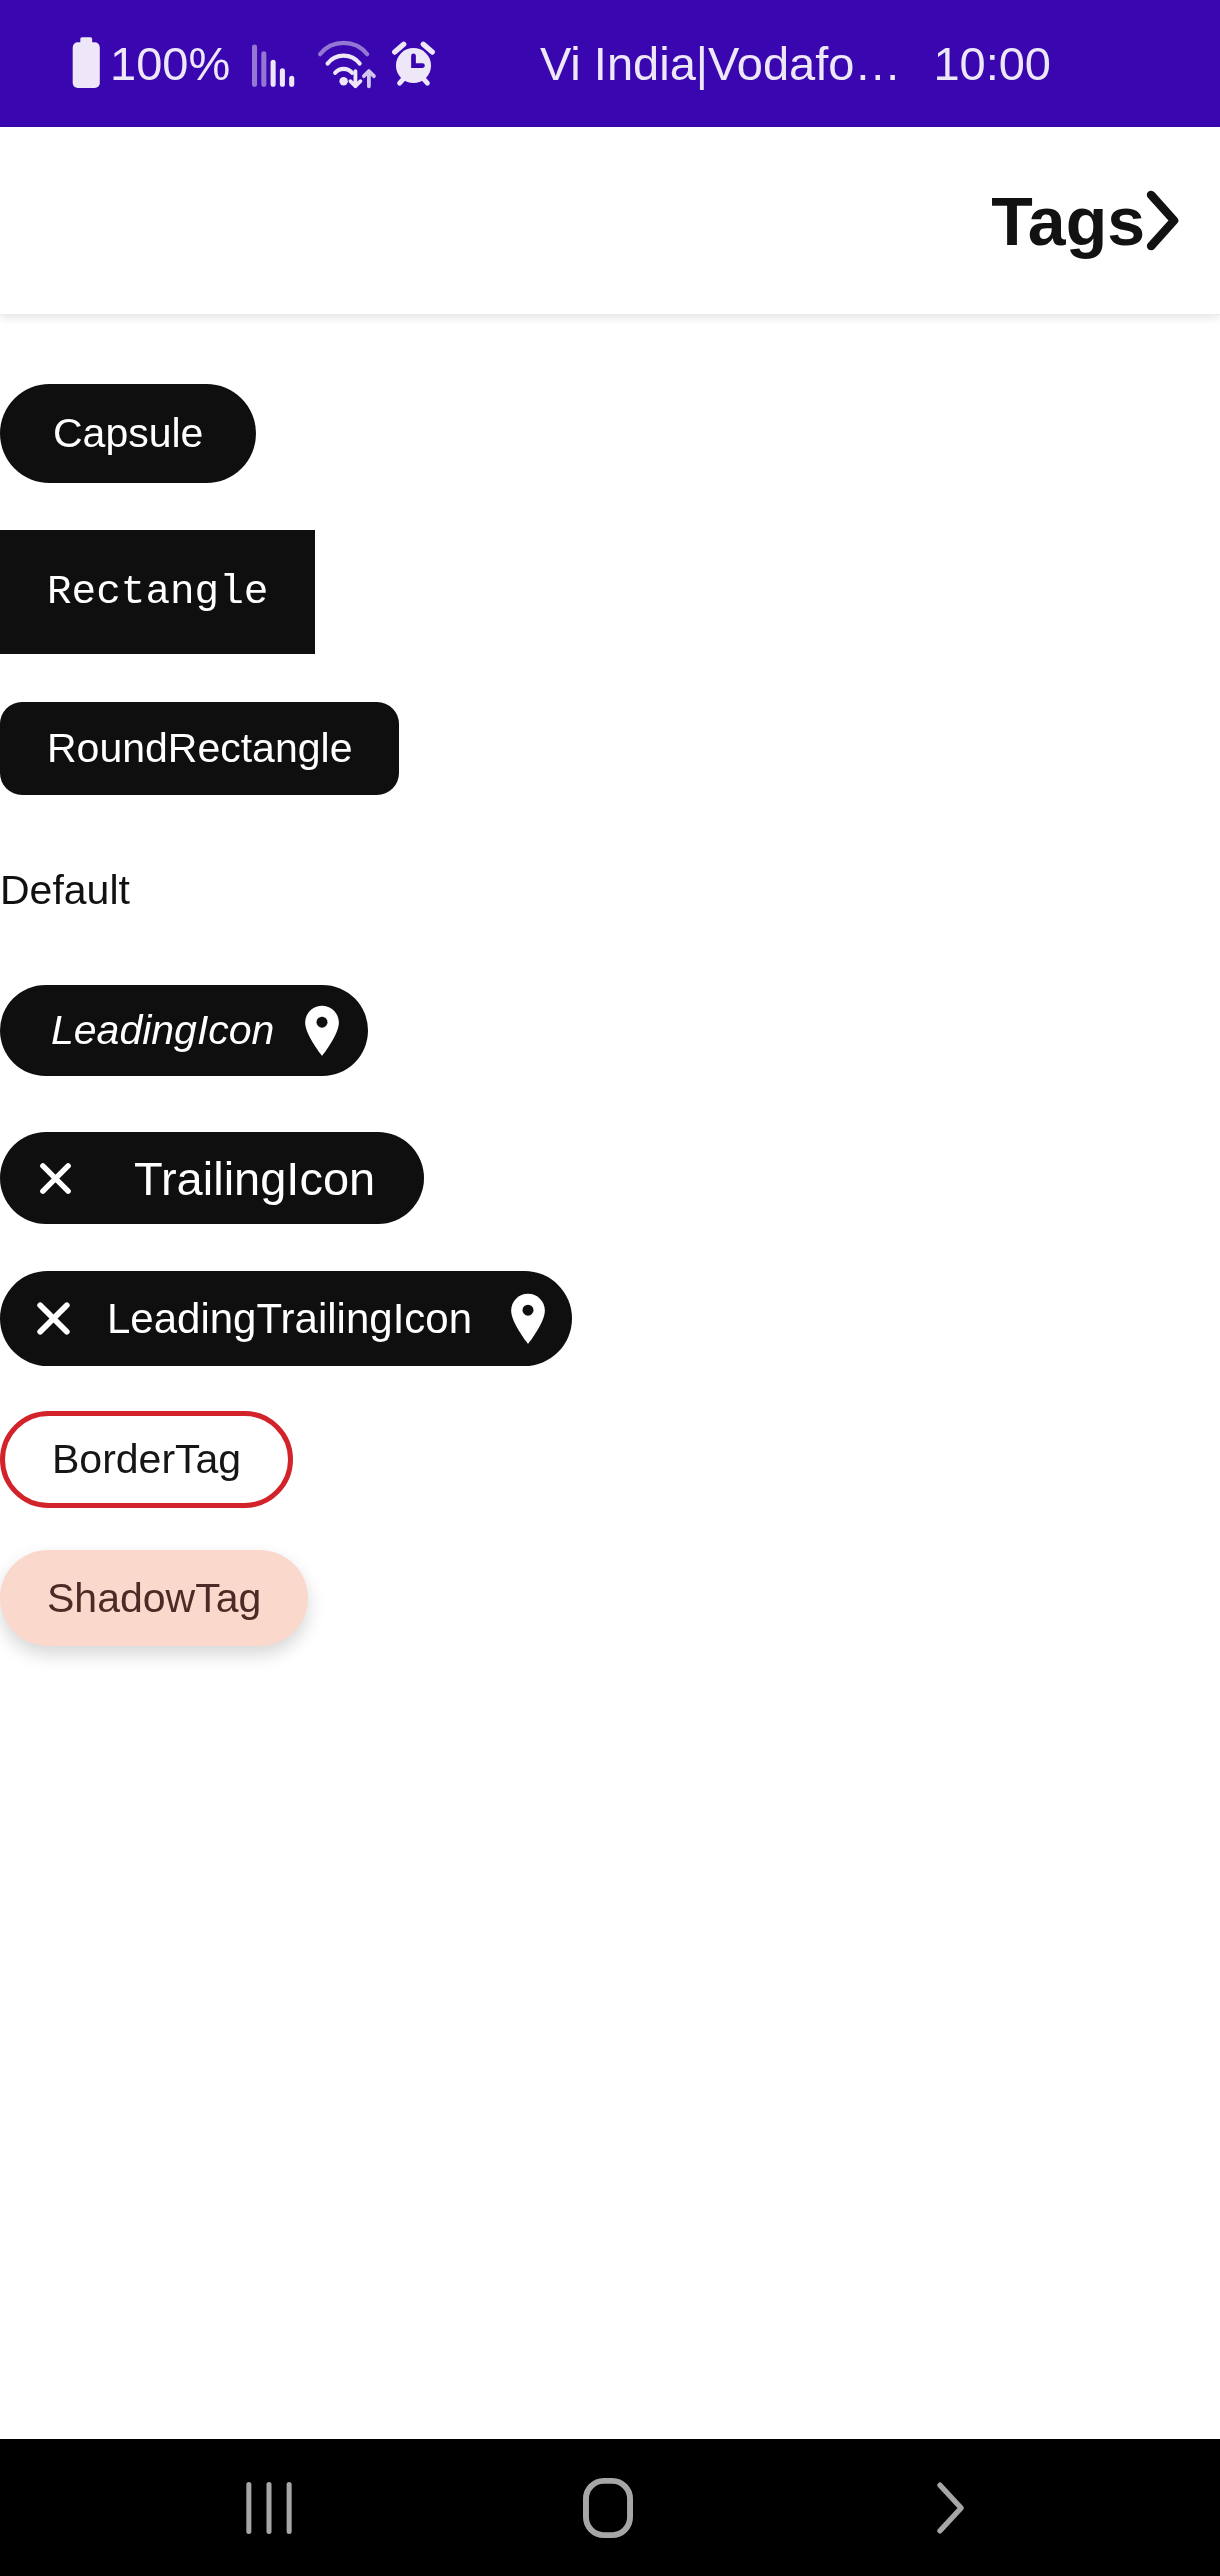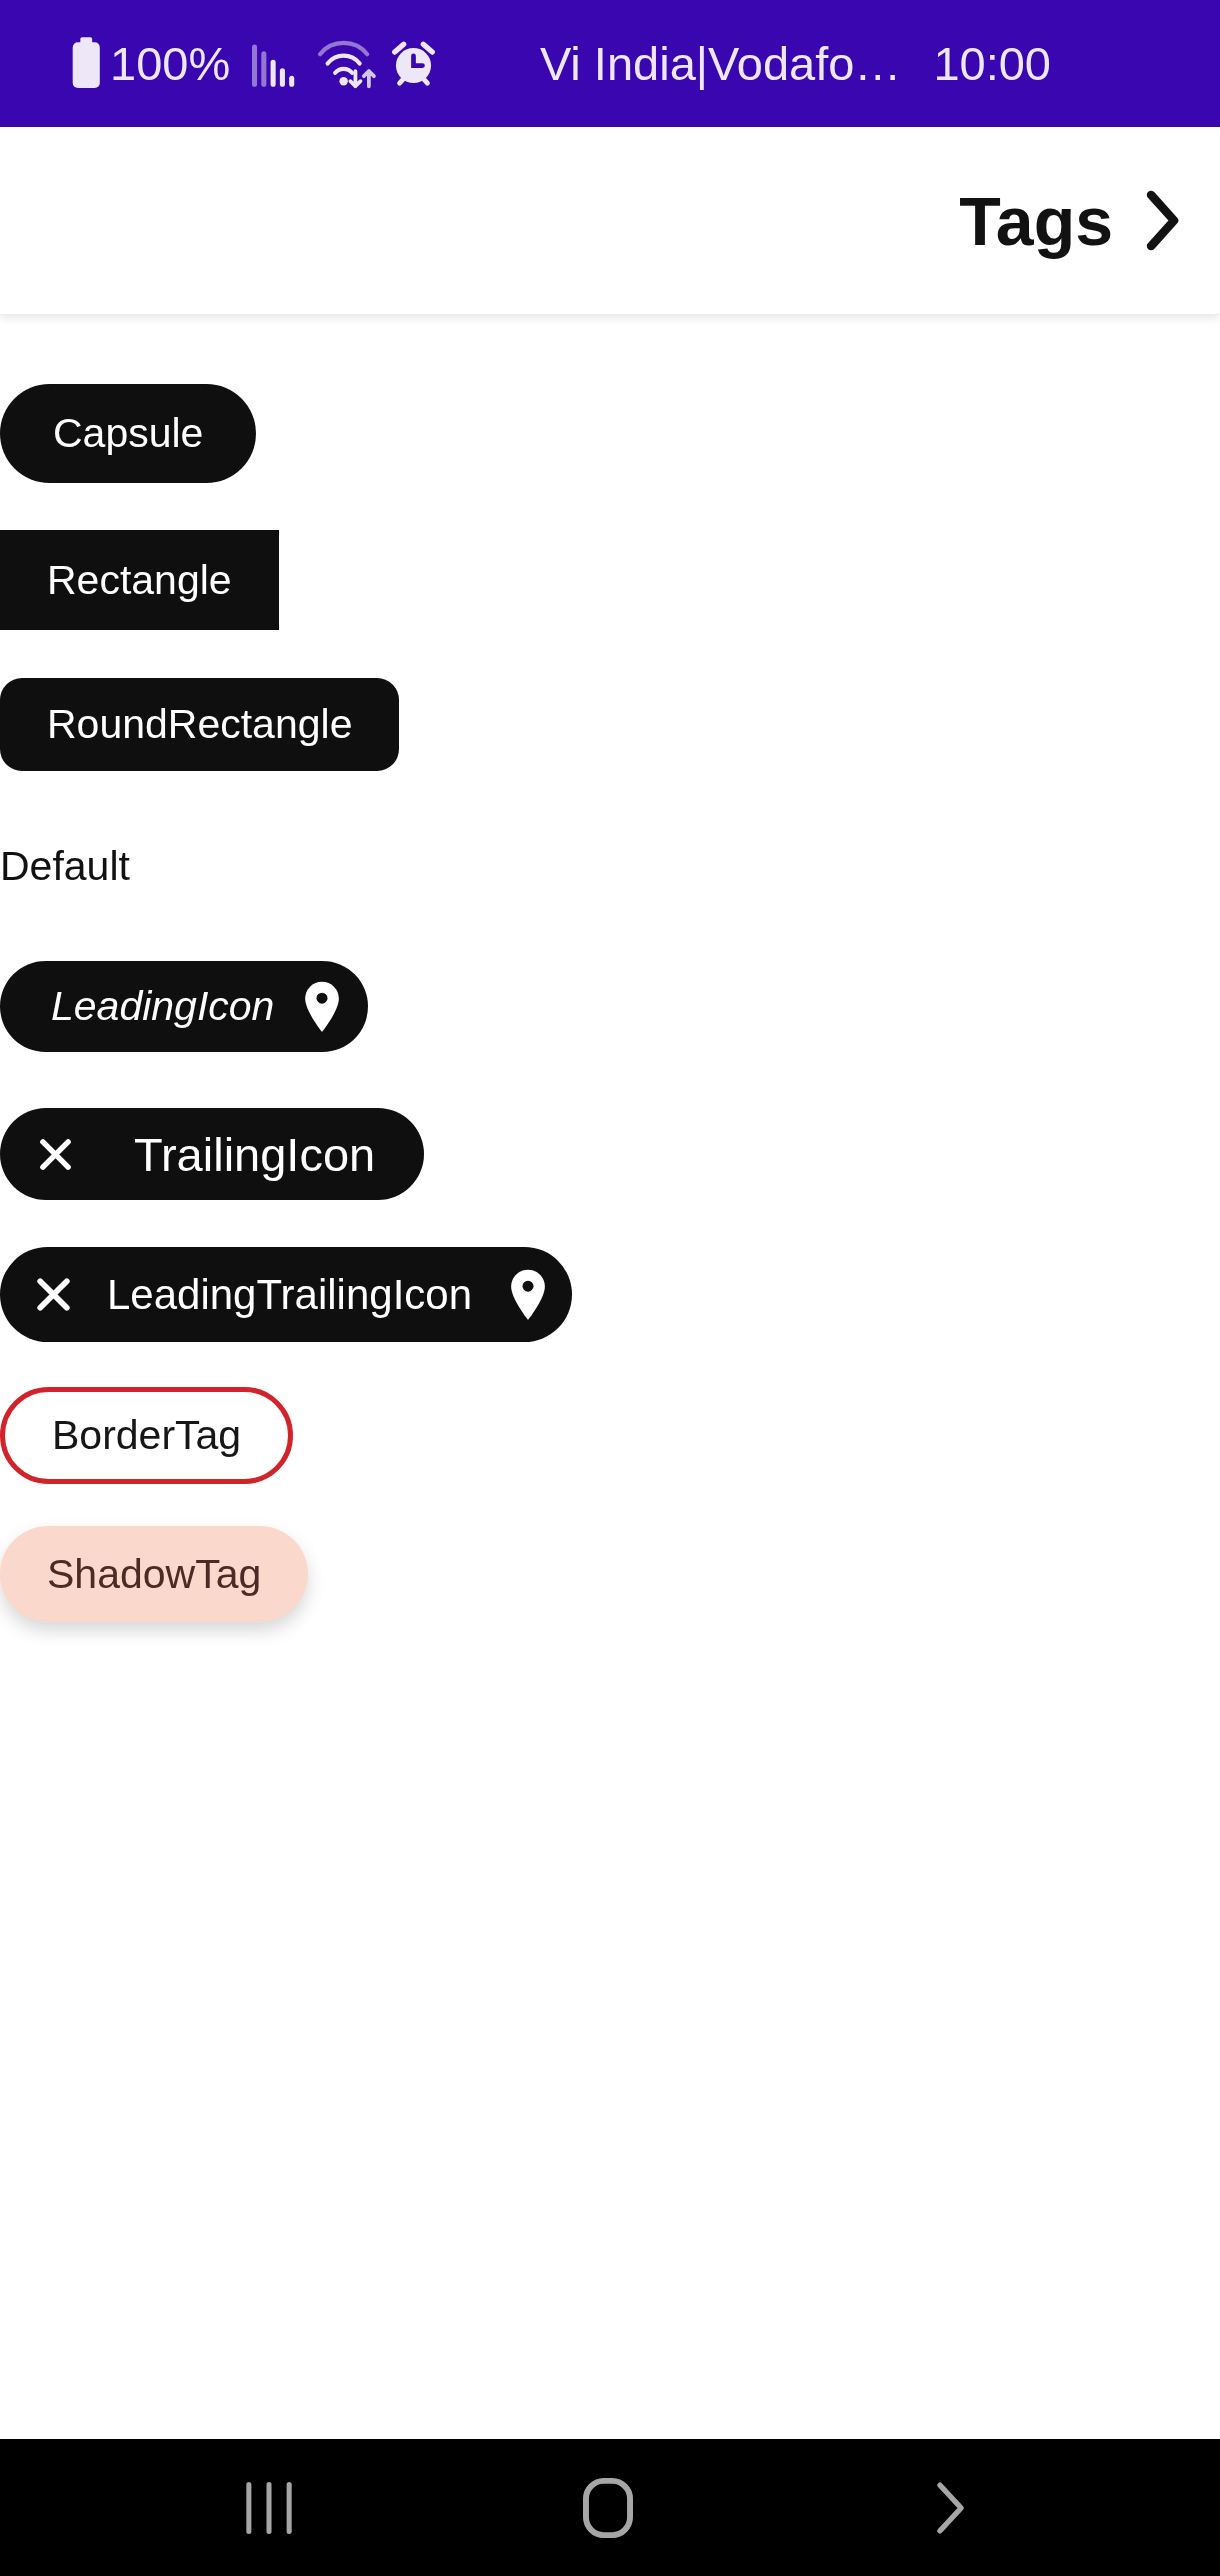--- a/index.html
+++ b/index.html
@@ -26,21 +26,20 @@
   .sb-icon{display:block;}
   .battery-pct{margin-left:8.5px;margin-right:22px;}
   .sig{margin-right:13.6px;}
   .wifi{margin-right:10.2px;}
 
   
   .app-header{
     height:188px;
     background:#ffffff;
     display:flex;align-items:center;justify-content:flex-end;
-    gap:32px;
     padding-right:39px;
     border-bottom:0.8px solid #ECECEC;
     box-shadow:0 3.4px 8.5px rgba(0,0,0,0.10);
     position:relative;z-index:2;
   }
   .app-header-title{
     font-size:68px;font-weight:700;color:#121212;
   }
 
   
@@ -48,21 +47,21 @@
     display:flex;flex-direction:column;align-items:flex-start;
     padding:69px 329px 0 0;
   }
   .tag{
     display:inline-flex;align-items:center;justify-content:center;
     background:#0F0F0F;color:#ffffff;
     font-size:41px;line-height:1;
     white-space:nowrap;
   }
   .tag--capsule{height:99px;border-radius:51px;padding:0 53px;margin-bottom:47px;}
-  .tag--rect{height:100px;border-radius:0;padding:0 47px;margin-bottom:48px;}
+  .tag--rect{height:124px;border-radius:0;padding:0 47px;margin-bottom:48px;font-family:Liberation Mono, monospace;}
   .tag--roundrect{height:93px;border-radius:22px;padding:0 47px;margin-bottom:0;}
   .tag--default{background:transparent;color:#111111;height:47px;padding:0;
                 margin:72px 36px 71px 0;}
   .tag--leading{height:91px;border-radius:47px;padding:0 24px 0 51px;gap:25.4px;
                 font-style:italic;margin-bottom:56px;}
   .tag--trailing{height:92px;border-radius:47px;padding:0 49px 0 37px;gap:60px;
                  font-size:47px;margin-bottom:47px;}
   .tag--leadtrail{height:95px;border-radius:49px;padding:0 22px 0 34px;gap:34px;
                   font-size:42px;margin-bottom:45px;}
   .tag--border{height:97px;border-radius:49px;padding:0 47px;

